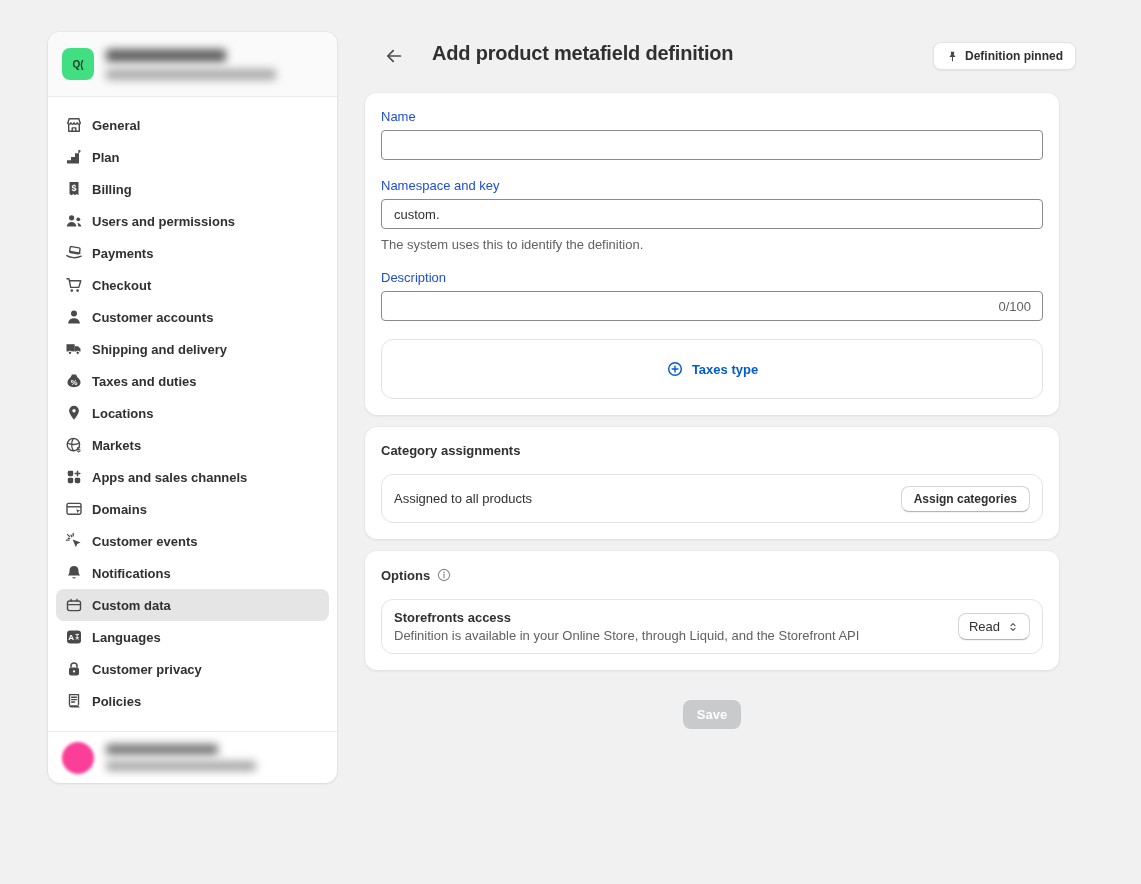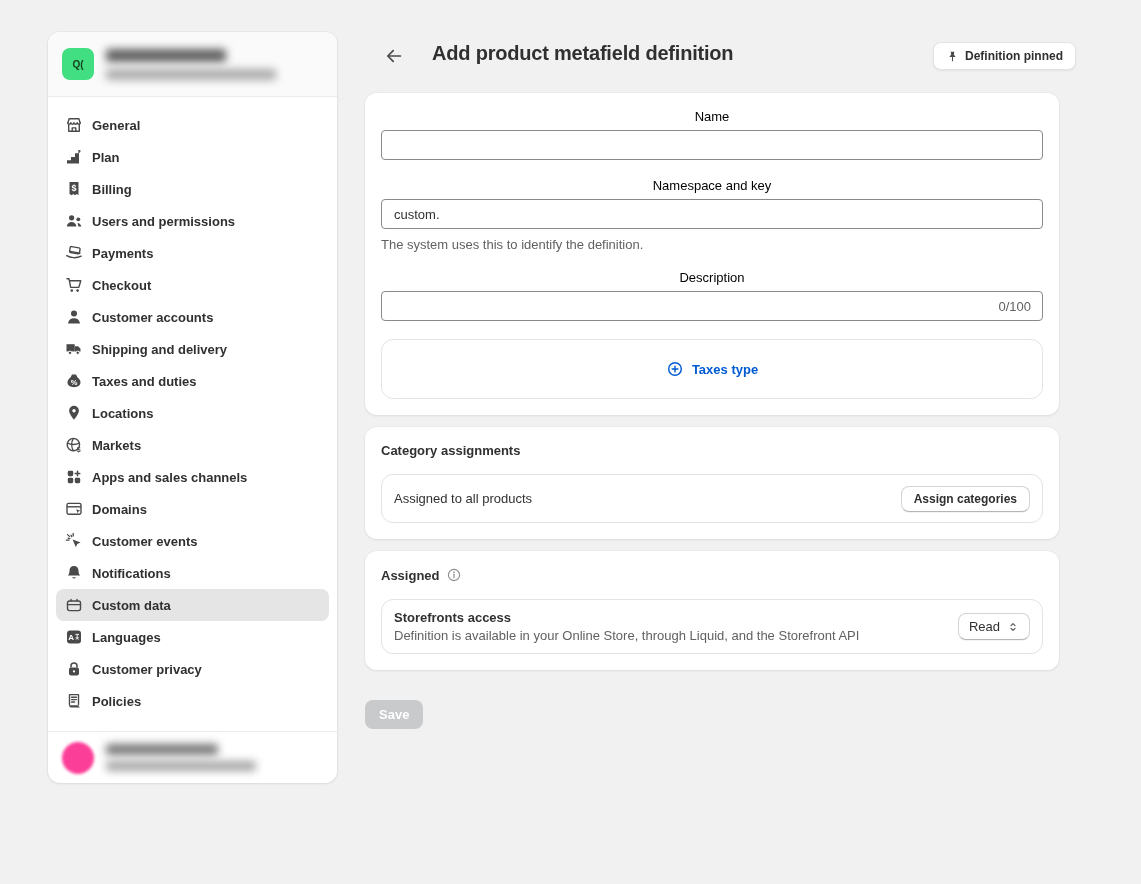--- a/index.html
+++ b/index.html
@@ -89,21 +89,21 @@
   
   .content { position: absolute; left: 365px; top: 93px; width: 694px; }
   .card {
     background: #ffffff; border-radius: 12px;
     box-shadow: 0 1px 3px rgba(26,26,26,.08), 0 0 0 1px rgba(26,26,26,.02);
     padding: 16px;
     margin-bottom: 12px;
   }
   .field { margin-bottom: 18px; }
   .field:last-child { margin-bottom: 0; }
-  .field-label { display: block; font-size: 13px; color: #000000; margin-bottom: 6px; text-align: center; }
+  .field-label { display: block; font-size: 13px; color: #1d4ed8; margin-bottom: 6px; }
   .text-input {
     width: 100%; height: 30px;
     border: 1px solid #8a8a8a; border-radius: 4px;
     padding: 0 12px; font-size: 13px; color: #303030;
     font-family: inherit; background: #fff; outline: none;
   }
   .input-wrap { position: relative; }
   .input-counter {
     position: absolute; right: 12px; top: 50%; transform: translateY(-50%);
     font-size: 13px; color: #616161; pointer-events: none;
@@ -143,21 +143,21 @@
     display: flex; align-items: center; gap: 7px;
     background: #fff;
     border: 1px solid #d4d4d4; border-bottom-color: #b5b5b5;
     border-radius: 8px;
     padding: 5px 10px;
     font-size: 13px; font-weight: 500; color: #303030;
     box-shadow: 0 1px 0 rgba(26,26,26,.05);
     cursor: pointer; white-space: nowrap;
     font-family: inherit;
   }
-  .save-row { display: flex; justify-content: flex-start; margin-top: 30px; }
+  .save-row { display: flex; justify-content: center; margin-top: 30px; }
   .save-btn {
     background: #c9cacc; color: #ffffff;
     border: none; border-radius: 8px;
     padding: 7px 14px;
     font-size: 13px; font-weight: 700;
     cursor: default;
     font-family: inherit;
   }
   .info-icon { display: inline-flex; cursor: pointer; }
 </style>
@@ -452,21 +452,21 @@
       <h2 class="card-title">Category assignments</h2>
     </div>
     <div class="inner-row">
       <span class="inner-row-text">Assigned to all products</span>
       <button class="btn-secondary">Assign categories</button>
     </div>
   </section>
 
   <section class="card">
     <div class="card-title-row">
-      <h2 class="card-title">Assigned</h2>
+      <h2 class="card-title">Options</h2>
       <span class="info-icon">
         <svg width="16" height="16" viewBox="0 0 20 20" fill="none" stroke="#8a8a8a" stroke-width="1.4" stroke-linecap="round">
             <circle cx="10" cy="10" r="7"></circle>
             <path d="M10 9.2v4.2"></path>
             <circle cx="10" cy="6.6" r=".4" fill="#8a8a8a"></circle>
           </svg>
       </span>
     </div>
     <div class="inner-row">
       <div>

